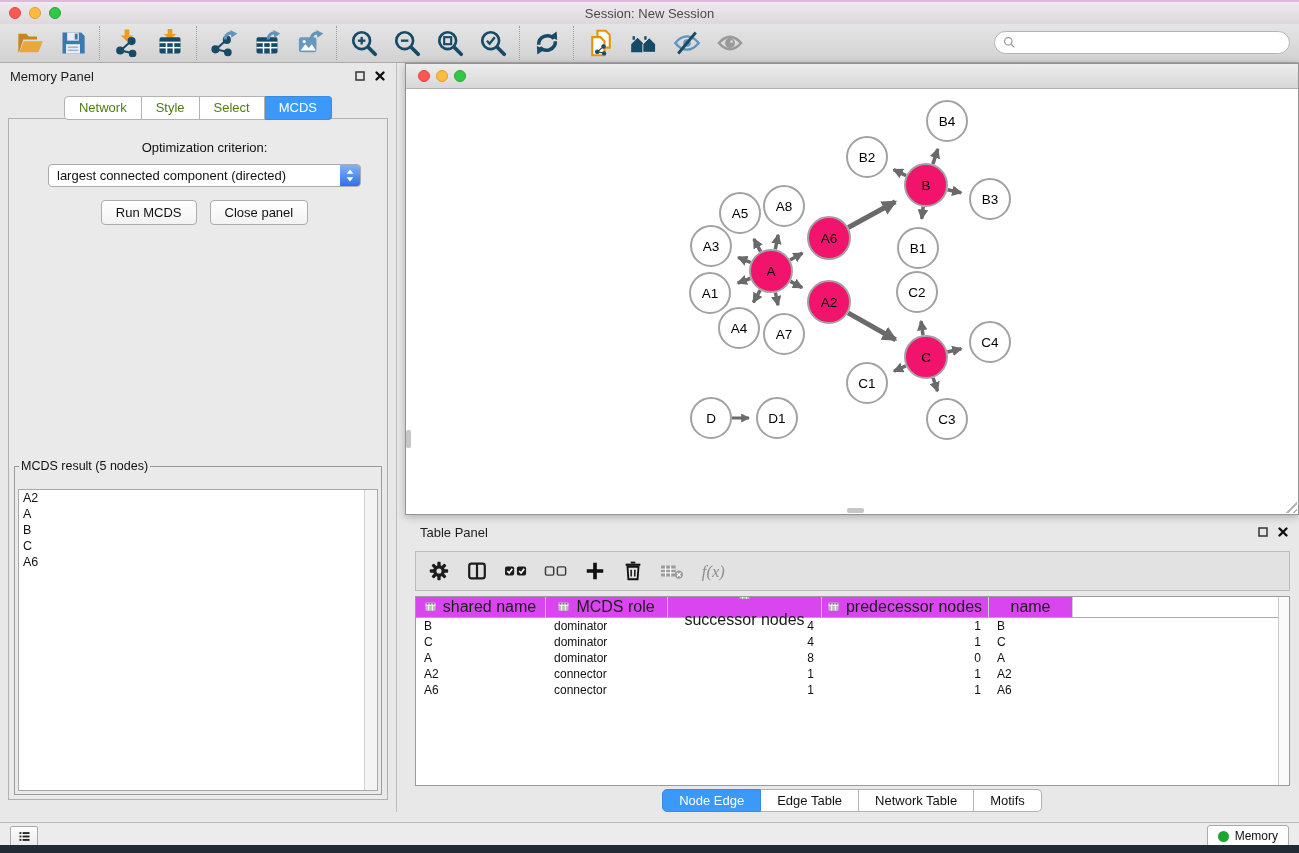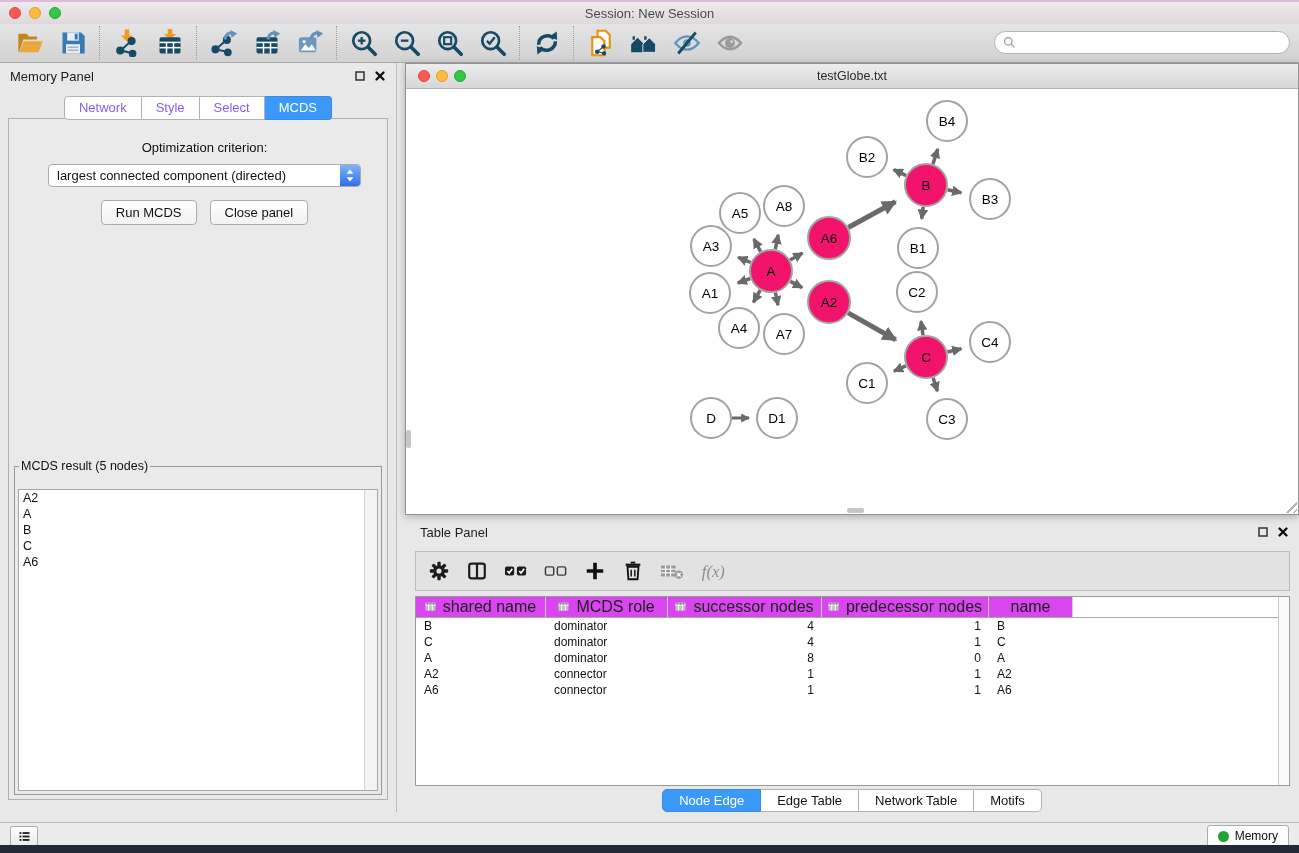--- a/index.html
+++ b/index.html
@@ -35,21 +35,21 @@
   .search-wrap input{border:none;outline:none;flex:1;font-size:12px;background:transparent;margin-left:5px;font-family:"Liberation Sans",sans-serif;}
 
   
   .control-panel{position:absolute;left:0;top:63px;width:397px;height:749px;background:#e8e8e8;
     border-right:1px solid #bdbdbd;box-sizing:border-box;}
   .panel-header{height:26px;display:flex;align-items:center;}
   .panel-title{font-size:13px;color:#1e1e1e;margin-left:10px;}
   .panel-header-icons{margin-left:auto;display:flex;gap:7px;margin-right:10px;}
   .ph-icon{width:13px;height:13px;display:flex;align-items:center;justify-content:center;}
   .cp-tabs{position:absolute;left:0;right:0;top:33px;display:flex;justify-content:center;z-index:3;}
-  .cp-tab{height:22px;line-height:22px;padding:0 14px;font-size:13px;background:#fff;color:#8b5cf6;
+  .cp-tab{height:22px;line-height:22px;padding:0 14px;font-size:13px;background:#fff;color:#4d7c0f;
     border:1px solid #b2b2b2;border-left:none;cursor:default;}
   .cp-tab:first-child{border-left:1px solid #b2b2b2;border-radius:4px 0 0 4px;}
   .cp-tab:last-child{border-radius:0 4px 4px 0;}
   .cp-tab.active{background:#3b99fc;color:#fff;border-color:#3b8ae0;}
   .cp-body{position:absolute;left:8px;right:8px;top:55px;bottom:12px;background:#eaeaea;
     border:1px solid #b0b0b0;padding-left:13px;}
   .opt-label{margin-top:21px;text-align:center;font-size:13px;color:#111;}
   .criterion{position:relative;margin:9px auto 0 auto;width:313px;height:23px;background:#fff;
     border:1px solid #ababab;border-radius:4px;box-sizing:border-box;display:flex;align-items:center;}
   .criterion-text{font-size:13px;color:#111;margin-left:8px;flex:1;white-space:nowrap;overflow:hidden;}
@@ -349,21 +349,20 @@
     </div>
   </div>
 
   <div class="net-window">
     <div class="nw-titlebar">
       <div class="lights">
         <div class="light red"></div>
         <div class="light yellow"></div>
         <div class="light green"></div>
       </div>
-      <div class="nw-title">testGlobe.txt</div>
     </div>
     <div class="nw-canvas">
       <svg id="graph-svg" width="892" height="426" viewBox="0 0 892 426">
           <defs>
             <marker id="ah" viewBox="0 0 3 3" refX="2.6" refY="1.5" markerWidth="3" markerHeight="3" orient="auto" markerUnits="strokeWidth">
               <path d="M0 0L3 1.5L0 3z" fill="#6a6a6a"></path>
             </marker>
           </defs>
           <line x1="344.3" y1="189.5" x2="331.8" y2="194.0" stroke="#6a6a6a" stroke-width="3.5" marker-end="url(#ah)"></line>
           <line x1="344.7" y1="173.5" x2="332.2" y2="168.3" stroke="#6a6a6a" stroke-width="3.5" marker-end="url(#ah)"></line>
@@ -584,21 +583,21 @@
                   <line x1="8" y1="4.5" x2="8" y2="10.5"></line>
                 </g>
                 <g fill="#6e6e6e">
                   <circle cx="2.7" cy="3" r="0.9"></circle>
                   <circle cx="6" cy="3" r="0.9"></circle>
                   <circle cx="9.3" cy="3" r="0.9"></circle>
                 </g>
               </svg></span>
             <span>MCDS role</span>
           </div>
-          <div class="t-hcell" style="width: 154px;">
+          <div class="t-hcell" style="width: 154px; flex-direction: column;">
             <span><svg viewBox="0 0 12 12" width="11" height="11">
                 <rect x="0.5" y="1.5" width="11" height="9" rx="1" fill="#bdbdbd"></rect>
                 <g stroke="#fff" stroke-width="1">
                   <line x1="0.5" y1="4.5" x2="11.5" y2="4.5"></line>
                   <line x1="4" y1="4.5" x2="4" y2="10.5"></line>
                   <line x1="8" y1="4.5" x2="8" y2="10.5"></line>
                 </g>
                 <g fill="#6e6e6e">
                   <circle cx="2.7" cy="3" r="0.9"></circle>
                   <circle cx="6" cy="3" r="0.9"></circle>

